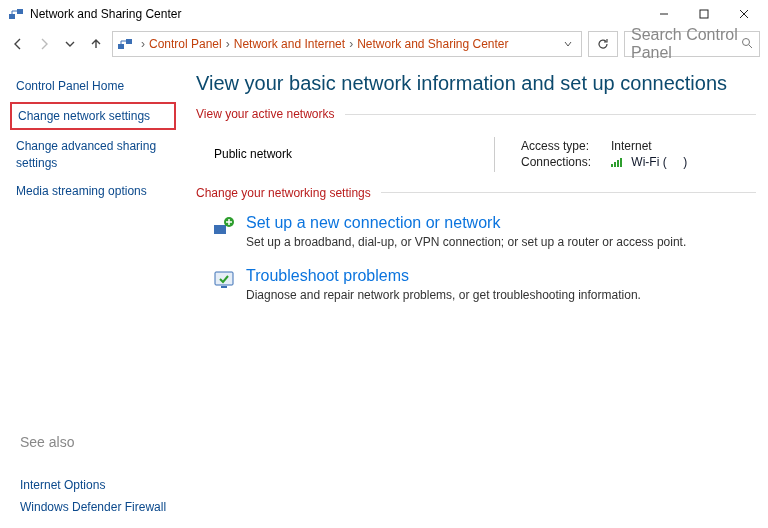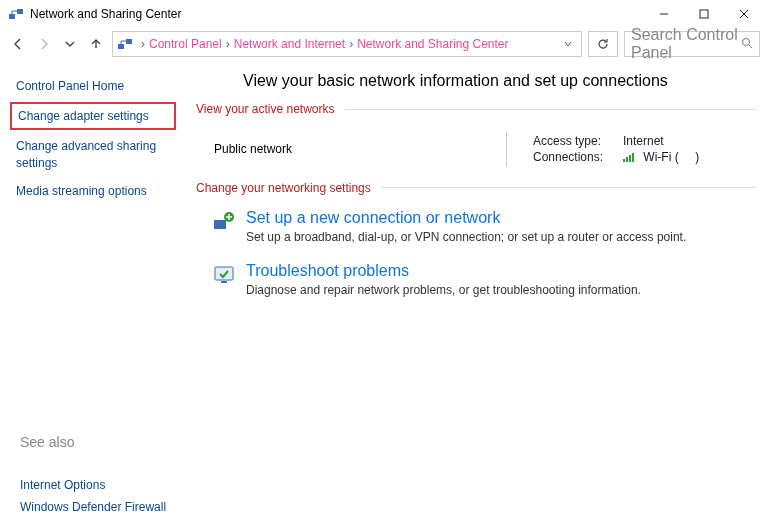--- a/index.html
+++ b/index.html
@@ -28,21 +28,21 @@
   .nav-btn { width: 20px; height: 20px; display: flex; align-items: center; justify-content: center; }
   .nav-btn svg { width: 14px; height: 14px; stroke: #444; stroke-width: 1.4; fill: none; }
   .nav-btn.disabled svg { stroke: #bbb; }
   .addrbar {
     flex: 1; display: flex; align-items: center;
     border: 1px solid #ccc; height: 26px; padding: 0 4px;
     background: #fff;
   }
   .addrbar .addr-icon { width: 16px; height: 16px; margin-right: 4px; }
   .crumb-sep { color: #666; margin: 0 4px; }
-  .crumb { color: #ec4899; white-space: nowrap; }
+  .crumb { color: #c2410c; white-space: nowrap; }
   .addr-drop { margin-left: auto; width: 18px; display:flex; align-items:center; justify-content:center;}
   .refresh-box {
     width: 30px; height: 26px; border: 1px solid #ccc;
     display: flex; align-items: center; justify-content: center;
   }
   .search-box {
     width: 136px; height: 26px; border: 1px solid #ccc;
     display: flex; align-items: center; padding: 0 6px;
     color: #888;
   }
@@ -51,25 +51,25 @@
   .sidebar { width: 172px; padding-right: 8px; }
   .side-link {
     color: #0b498c; font-size: 12px;
     padding: 6px 4px; display: block; line-height: 1.35;
   }
   .side-highlight {
     border: 2px solid #d9363e;
     padding: 4px 6px; margin: 2px 0 2px -2px;
   }
   .main { flex: 1; padding-left: 12px; }
-  .heading { color: #000000; font-size: 16px; margin-bottom: 12px; margin-left: 47px; }
+  .heading { color: #0c4a6e; font-size: 20px; margin-bottom: 12px; }
   .section-label { color: #b91c1c; font-size: 12px; }
   .rule-row { display: flex; align-items: center; margin-bottom: 10px; }
   .rule-row .hr { flex:1; height:1px; background:#ddd; margin-left: 10px; }
-  .net-block { display:flex; padding: 6px 0 14px 18px; gap: 12px; }
+  .net-block { display:flex; padding: 6px 0 14px 18px; }
   .net-left {
     flex: 0 0 280px;
     display: flex; align-items: center;
   }
   .net-right {
     border-left: 1px solid #ccc; padding-left: 26px; font-size: 12px;
   }
   .net-row { display:flex; margin: 2px 0; }
   .net-key { width: 90px; color:#222; }
   .net-val { color:#222; }
@@ -171,21 +171,21 @@
           <circle cx="5" cy="5" r="3.5" stroke="#777" fill="none"></circle>
           <line x1="8" y1="8" x2="11" y2="11" stroke="#777"></line>
         </svg></span>
   </div>
 </div>
 
 <div class="content">
   <div class="sidebar">
     <span class="side-link">Control Panel Home</span>
     <div class="side-highlight">
-      <span class="side-link" style="padding:0">Change adapter settings</span>
+      <span class="side-link" style="padding:0">Change network settings</span>
     </div>
     <span class="side-link">Change advanced sharing settings</span>
     <span class="side-link">Media streaming options</span>
   </div>
 
   <div class="main">
     <div class="heading">View your basic network information and set up connections</div>
 
     <div class="rule-row">
       <span class="section-label">View your active networks</span>

